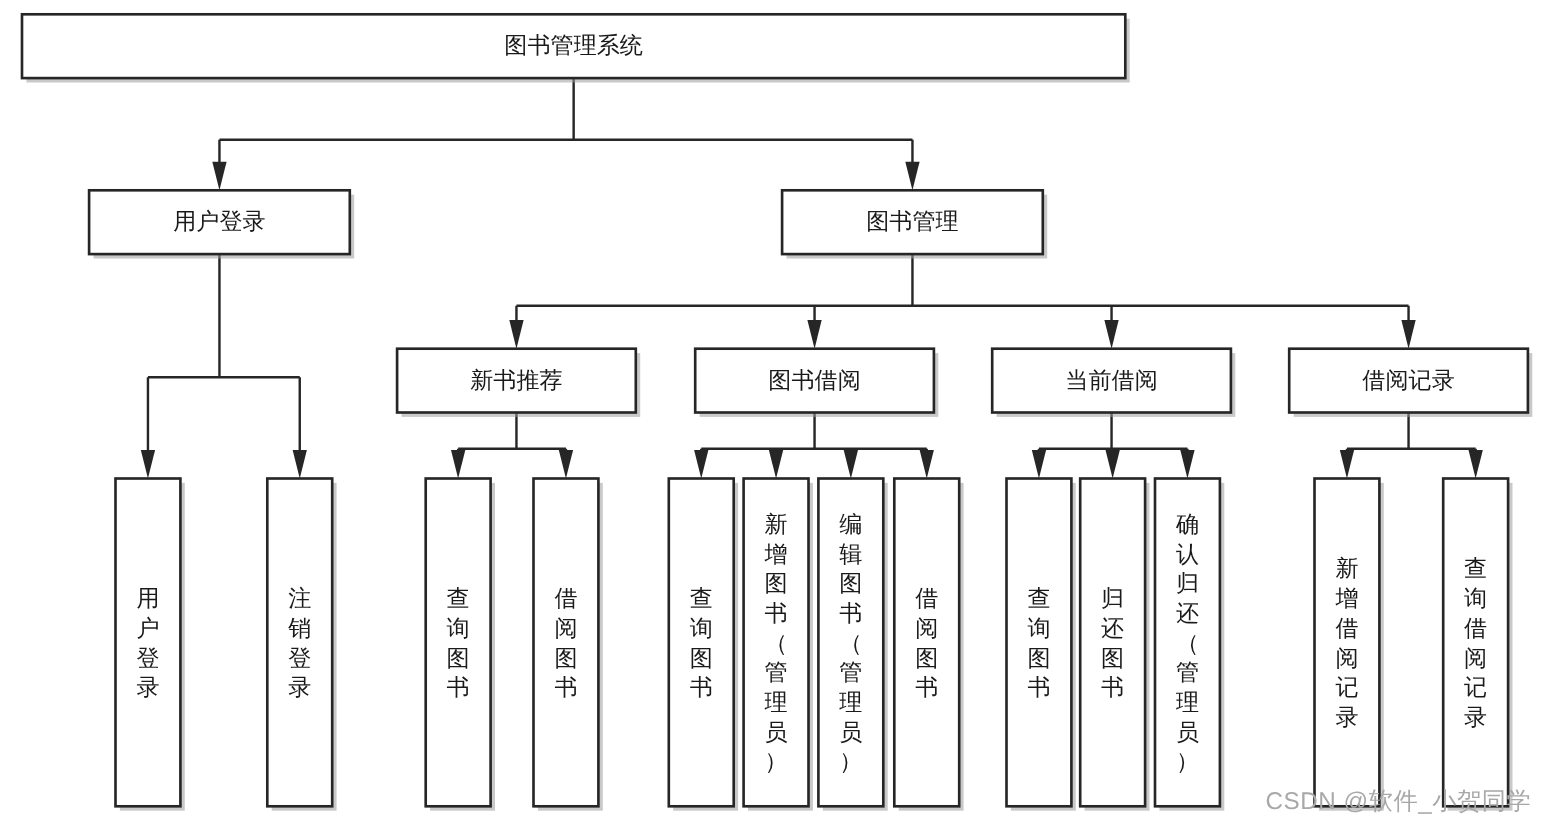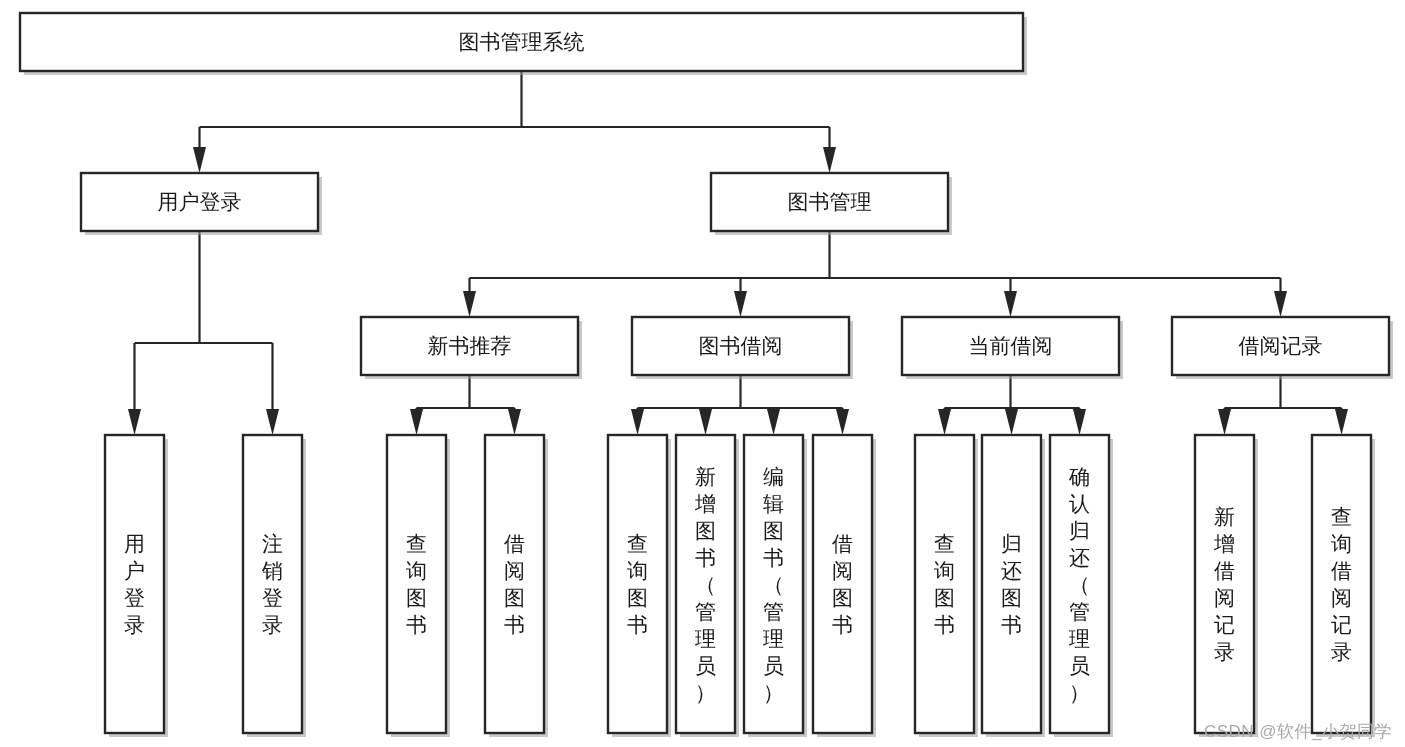--- a/index.html
+++ b/index.html
@@ -55,21 +55,21 @@
     font-family: "Liberation Sans", "DejaVu Sans", sans-serif;
     font-size: 21px;
     fill: #1a1a1a;
     text-anchor: middle;
   }
   .watermark {
     position: absolute;
     right: 8px;
     bottom: 4px;
     font-family: "Liberation Sans", "DejaVu Sans", sans-serif;
-    font-size: 17px;
+    font-size: 22px;
     color: #a8a8a8;
     white-space: nowrap;
     letter-spacing: 0.5px;
   }
 </style>
 </head>
 <body>
 
 <div id="diagram-root">
   <svg class="flow-svg" id="flow-svg" viewBox="0 0 1405 747" xmlns="http://www.w3.org/2000/svg">

